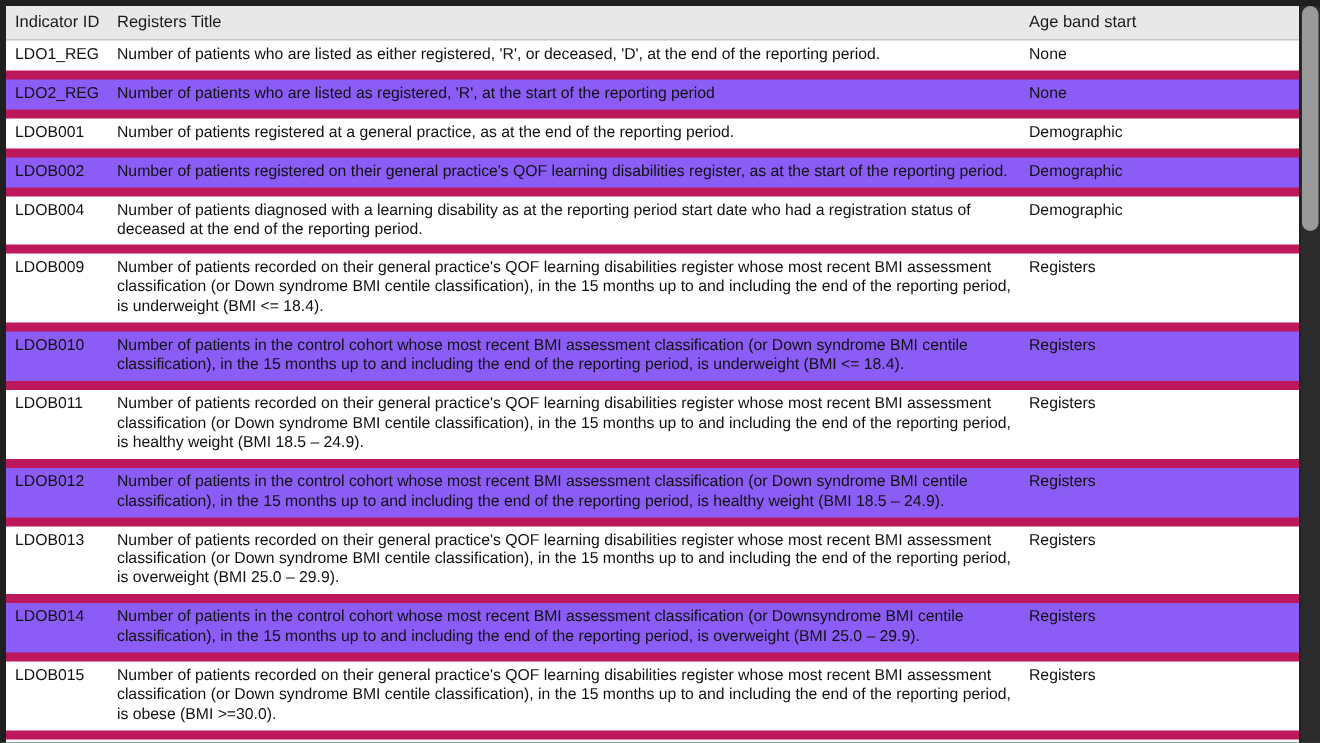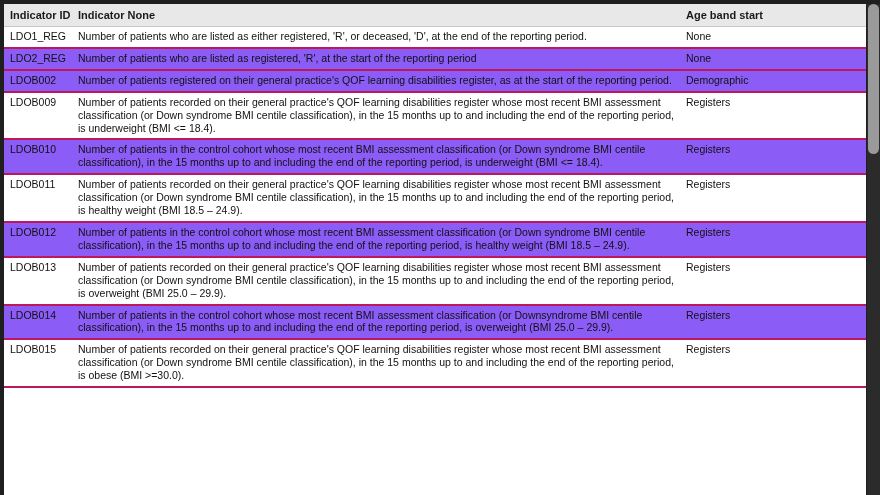--- a/index.html
+++ b/index.html
@@ -35,34 +35,34 @@
     background: #ffffff;
   }
   table.grid col.c-id { width: 68px; }
   table.grid col.c-title { width: 608px; }
   table.grid col.c-band { width: 186px; }
 
   thead th {
     background: #e8e8e8;
     color: #1a1a1a;
     font-size: 11px;
-    font-weight: bold;
+    font-weight: normal;
     text-align: left;
     padding: 5px 5px 5px 6px;
     border-bottom: 1px solid #c9c9c9;
     vertical-align: top;
     white-space: nowrap;
   }
   tbody td {
     font-size: 10.5px;
     color: #111111;
     padding: 3px 6px 4px 6px;
     vertical-align: top;
     line-height: 1.23;
-    border-bottom: 2px solid #be185d;
+    border-bottom: 6px solid #be185d;
     word-wrap: break-word;
   }
   tbody tr.even td { background: #ffffff; }
   tbody tr.odd td { background: #8b5cf6; }
   td.c-id { white-space: nowrap; }
   td.c-band { white-space: nowrap; }
 
   
   .scrollbar {
     position: absolute;
@@ -89,38 +89,48 @@
   <div class="table-wrap">
     <table class="grid">
       <colgroup>
         <col class="c-id">
         <col class="c-title">
         <col class="c-band">
       </colgroup>
       <thead>
         <tr>
           <th>Indicator ID</th>
-          <th>Indicator None</th>
+          <th>Registers Title</th>
           <th>Age band start</th>
         </tr>
       </thead>
       <tbody id="table-body">
           <tr class="even">
             <td class="c-id">LDO1_REG</td>
             <td class="c-title">Number of patients who are listed as either registered, 'R', or deceased, 'D', at the end of the reporting period.</td>
             <td class="c-band">None</td>
           </tr>
           <tr class="odd">
             <td class="c-id">LDO2_REG</td>
             <td class="c-title">Number of patients who are listed as registered, 'R', at the start of the reporting period</td>
             <td class="c-band">None</td>
           </tr>
+          <tr class="even">
+            <td class="c-id">LDOB001</td>
+            <td class="c-title">Number of patients registered at a general practice, as at the end of the reporting period.</td>
+            <td class="c-band">Demographic</td>
+          </tr>
           <tr class="odd">
             <td class="c-id">LDOB002</td>
             <td class="c-title">Number of patients registered on their general practice's QOF learning disabilities register, as at the start of the reporting period.</td>
+            <td class="c-band">Demographic</td>
+          </tr>
+          <tr class="even">
+            <td class="c-id">LDOB004</td>
+            <td class="c-title">Number of patients diagnosed with a learning disability as at the reporting period start date who had a registration status of deceased at the end of the reporting period.</td>
             <td class="c-band">Demographic</td>
           </tr>
           <tr class="even">
             <td class="c-id">LDOB009</td>
             <td class="c-title">Number of patients recorded on their general practice's QOF learning disabilities register whose most recent BMI assessment classification (or Down syndrome BMI centile classification), in the 15 months up to and including the end of the reporting period, is underweight (BMI &lt;= 18.4).</td>
             <td class="c-band">Registers</td>
           </tr>
           <tr class="odd">
             <td class="c-id">LDOB010</td>
             <td class="c-title">Number of patients in the control cohort whose most recent BMI assessment classification (or Down syndrome BMI centile classification), in the 15 months up to and including the end of the reporting period, is underweight (BMI &lt;= 18.4).</td>

